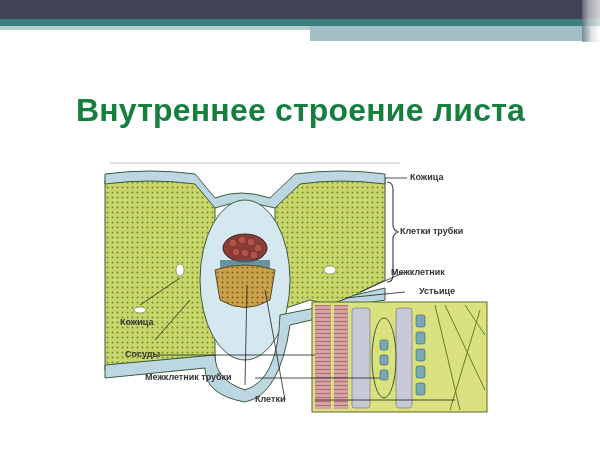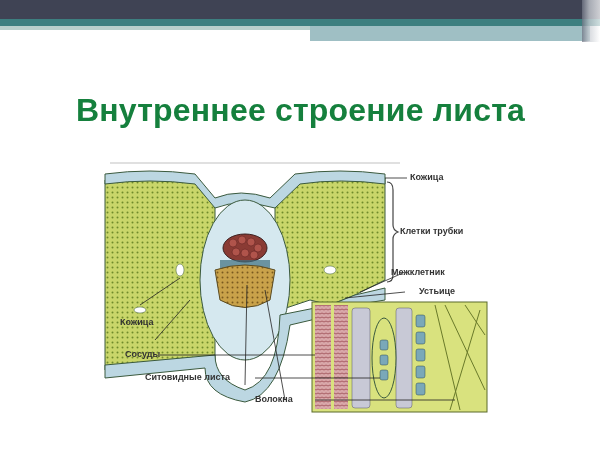--- a/index.html
+++ b/index.html
@@ -112,15 +112,15 @@
       <line x1="215" y1="240" x2="355" y2="240"></line>
     </g>
   </svg>
 
   <div class="label" style="left:310px; top:12px;">Кожица</div>
   <div class="label" style="left:300px; top:66px;">Клетки трубки</div>
   <div class="label" style="left:291px; top:107px;">Межклетник</div>
   <div class="label" style="left:307px; top:126px;margin-left:12px;">Устьице</div>
   <div class="label" style="left:20px; top:157px;">Кожица</div>
   <div class="label" style="left:25px; top:189px;">Сосуды</div>
-  <div class="label" style="left:45px; top:212px;">Ситовидные листа</div>
-  <div class="label" style="left:155px; top:234px;">Волокна</div>
+  <div class="label" style="left:45px; top:212px;">Межклетник трубки</div>
+  <div class="label" style="left:155px; top:234px;">Клетки</div>
 </div>
 
 </body></html>

